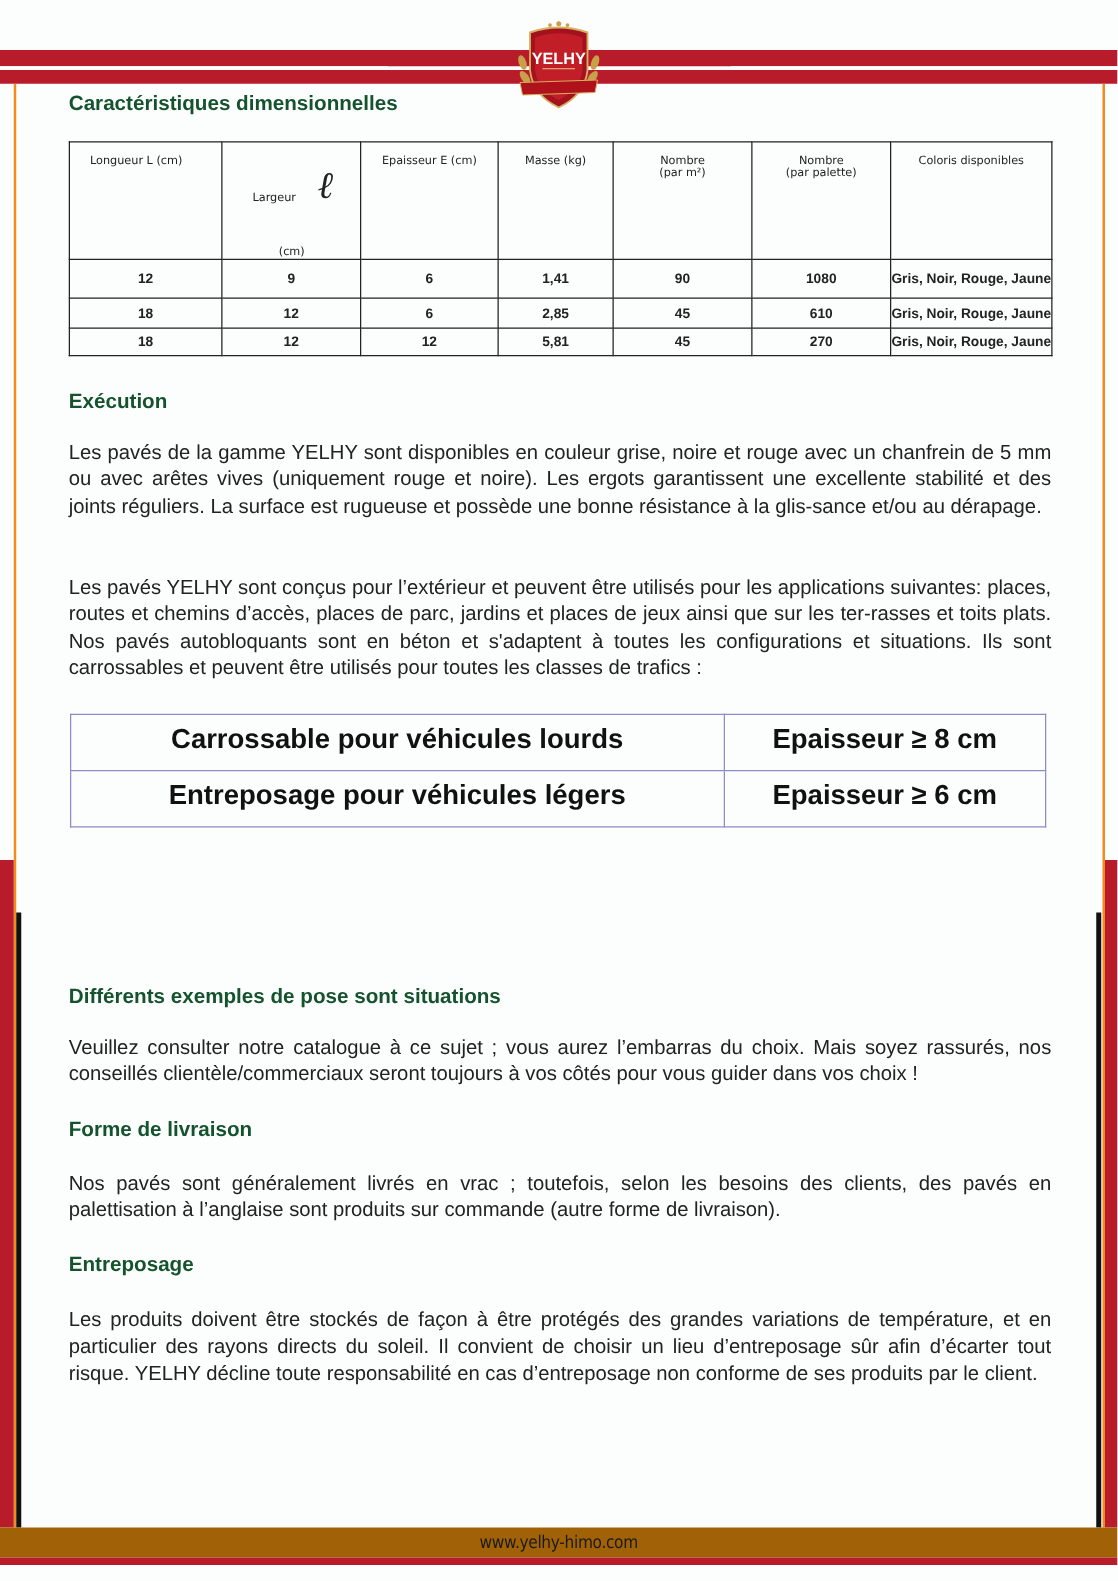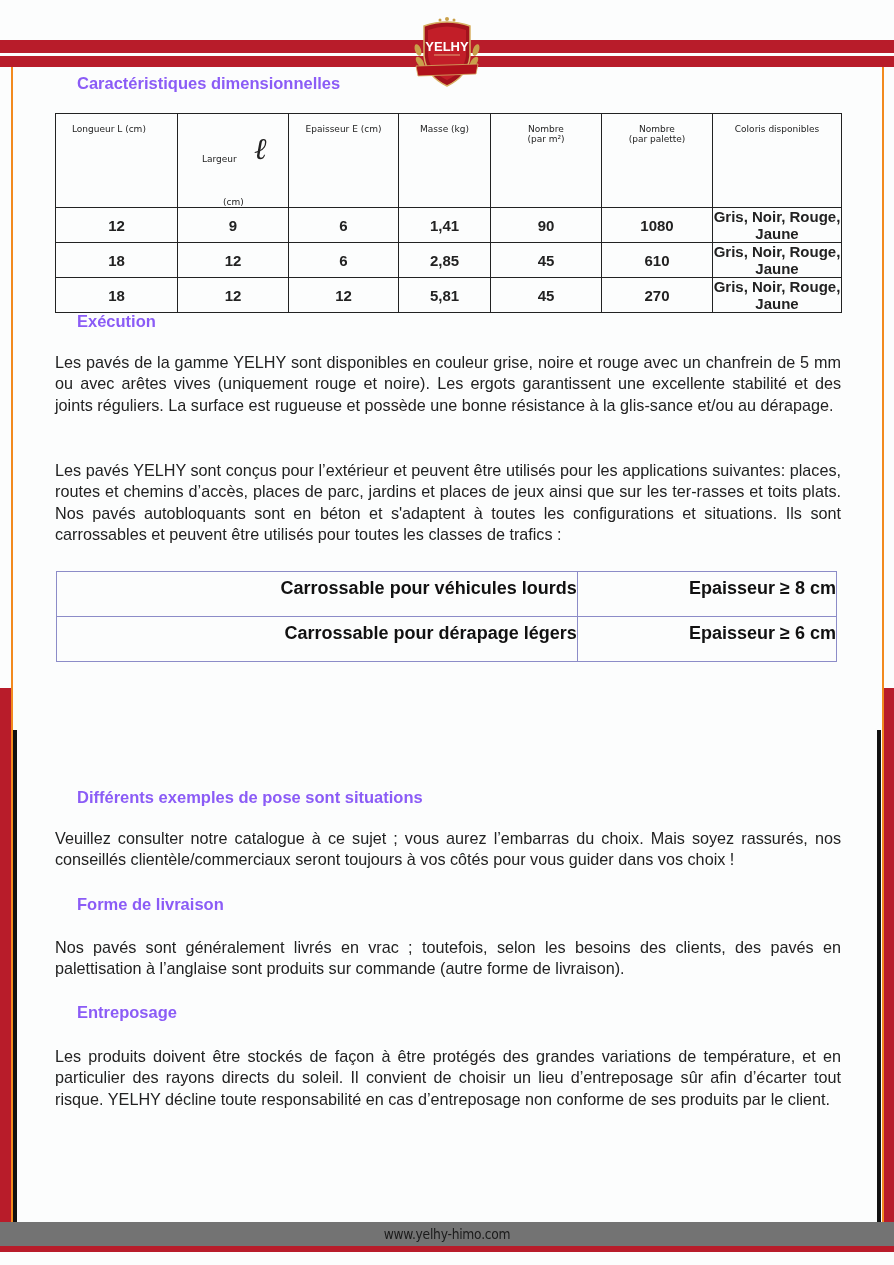--- a/index.html
+++ b/index.html
@@ -24,51 +24,51 @@
   .side-red.l { left: 0; top: 688px; width: 11px; height: 534px; }
   .side-red.r { left: 884px; top: 688px; width: 10px; height: 534px; }
   .side-black { position: absolute; width: 4px; background: #111; }
   .side-black.l { left: 13px; top: 730px; height: 492px; }
   .side-black.r { left: 877px; top: 730px; height: 492px; }
 
   
   .logo { position: absolute; left: 410px; top: 14px; width: 74px; height: 76px; }
 
   
-  .footer { position: absolute; left: 0; top: 1222px; width: 894px; height: 24px; background: #737373;
+  .footer { position: absolute; left: 0; top: 1222px; width: 894px; height: 24px; background: #a16207;
             display: flex; align-items: center; justify-content: center; }
   .footer-red { position: absolute; left: 0; top: 1246px; width: 894px; height: 6px; background: #b81c2a; }
   .footer-url { font-family: "DejaVu Sans", sans-serif; font-size: 14px; letter-spacing: -0.3px; color: #1a1a1a; transform: scaleX(0.88); }
 
   
-  .h2 { position: absolute; left: 55px; font-weight: bold; font-size: 16.5px; color: #8b5cf6; margin-left: 22px; }
+  .h2 { position: absolute; left: 55px; font-weight: bold; font-size: 16.5px; color: #14532d; }
   .para { position: absolute; left: 55px; width: 786px; font-size: 16.2px; line-height: 21.4px; color: #222;
           text-align: justify; }
 
   
   table.dim { position: absolute; left: 55px; top: 113px; width: 787px; border-collapse: collapse;
               font-family: "DejaVu Sans", sans-serif; }
   table.dim td, table.dim th { border: 1.5px solid #222; font-size: 9px; color: #222; text-align: center; font-weight: normal; }
   table.dim th { height: 94px; vertical-align: top; padding-top: 10px; position: relative; }
-  table.dim td { font-weight: bold; font-family: "Liberation Sans", sans-serif; font-size: 15px; }
+  table.dim td { font-weight: bold; font-family: "Liberation Sans", sans-serif; font-size: 11px; }
   table.dim tr.r1 td { height: 31px; }
   table.dim tr.r2 td { height: 24px; }
   table.dim tr.r3 td { height: 22px; }
   .th-lon { text-align: left !important; padding-left: 16px; }
   .lar-label { position: absolute; left: 24px; top: 40px; }
   .lar-unit { position: absolute; left: 45px; bottom: 0px; }
   .lar-glyph { position: absolute; left: 76px; top: 20px; font-family: "DejaVu Serif", serif; font-style: italic;
                font-size: 30px; line-height: 30px; }
 
   
   table.usage { position: absolute; left: 56px; top: 571px; width: 781px; border-collapse: collapse; }
   table.usage th { background: #d62a22; height: 41px; font-size: 13.5px; font-weight: bold; color: #2a0f0f;
                    vertical-align: top; padding-top: 3px; border-right: 1px solid #b37; }
-  table.usage td { height: 45px; border: 1.5px solid #8c8cc8; font-size: 18px; font-weight: bold; color: #111;
-                   text-align: right; vertical-align: top; padding-top: 6px; }
+  table.usage td { height: 45px; border: 1.5px solid #8c8cc8; font-size: 22px; font-weight: bold; color: #111;
+                   text-align: center; vertical-align: top; padding-top: 6px; }
   table.usage tr:first-child th { border: none; }
   .col1 { width: 446px; }
 </style>
 </head>
 <body>
 
 <div class="hdr-band top"></div>
 <div class="hdr-band bot"></div>
 <div class="hdr-gap l"></div>
 <div class="hdr-gap r"></div>
@@ -153,21 +153,21 @@
 <p class="para" style="top:352px;">Les pavés de la gamme YELHY sont disponibles en couleur grise, noire et rouge avec un chanfrein de 5 mm ou avec arêtes vives (uniquement rouge et noire). Les ergots garantissent une excellente stabilité et des joints réguliers. La surface est rugueuse et possède une bonne résistance à la glis-sance et/ou au dérapage.</p>
 <p class="para" style="top:460px;">Les pavés YELHY sont conçus pour l’extérieur et peuvent être utilisés pour les applications suivantes: places, routes et chemins d’accès, places de parc, jardins et places de jeux ainsi que sur les ter-rasses et toits plats. Nos pavés autobloquants sont en béton et s'adaptent à toutes les configurations et situations. Ils sont carrossables et peuvent être utilisés pour toutes les classes de trafics :</p>
 
 <table class="usage">
   <tbody>
   <tr>
     <td>Carrossable pour véhicules lourds</td>
     <td>Epaisseur  ≥ 8 cm</td>
   </tr>
   <tr>
-    <td>Carrossable pour dérapage légers</td>
+    <td>Entreposage pour véhicules légers</td>
     <td>Epaisseur  ≥ 6 cm</td>
   </tr>
 </tbody>
   </table>
 
 <div class="h2" style="top:788px;">Différents exemples de pose sont situations</div>
 <p class="para" style="top:828px;">Veuillez consulter notre catalogue à ce sujet ; vous aurez l’embarras du choix. Mais soyez rassurés, nos conseillés clientèle/commerciaux seront toujours à vos côtés pour vous guider dans vos choix !</p>
 
 <div class="h2" style="top:895px;">Forme de livraison</div>
 <p class="para" style="top:937px;">Nos pavés sont généralement livrés en vrac ; toutefois, selon les besoins des clients, des pavés en palettisation à l’anglaise sont produits sur commande (autre forme de livraison).</p>

